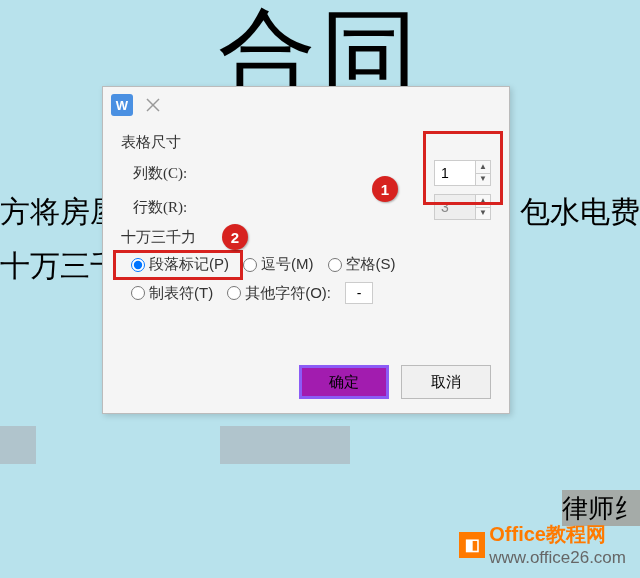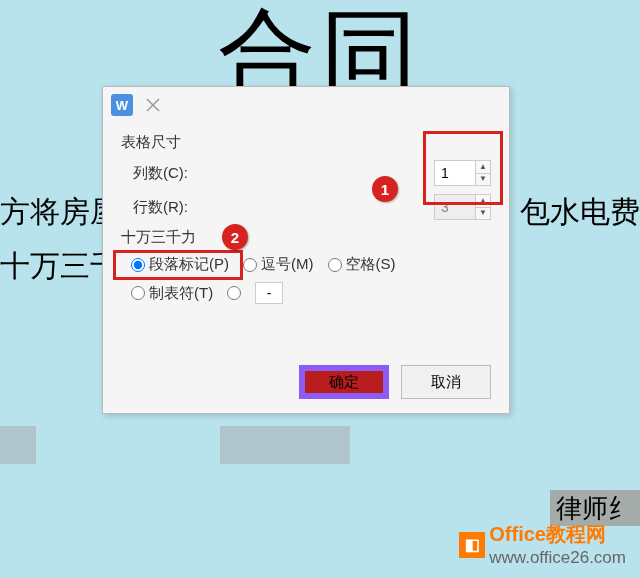--- a/index.html
+++ b/index.html
@@ -58,21 +58,21 @@
       top: 426px;
       left: 220px;
       width: 130px;
       height: 38px;
       background: #b0c4cc;
     }
     .gray-box3 {
       position: absolute;
       top: 490px;
       right: 0;
-      width: 90px;
+      width: 78px;
       height: 36px;
       background: #a5aba8;
       display:flex; align-items:center; justify-content:center;
       font-family: SimSun, serif;
       font-size: 26px;
     }
     .dialog {
       position: absolute;
       top: 86px;
       left: 102px;
@@ -118,20 +118,21 @@
       margin: 6px 0 8px 0;
     }
     .field-row {
       display: flex;
       align-items: center;
       margin: 6px 0 8px 0;
     }
     .field-label {
       width: 80px;
       padding-left: 12px;
+      font-family: Liberation Serif, serif;
     }
     .spinner-wrap {
       margin-left: auto;
       display: flex;
       align-items: center;
       border: 1px solid #ccc;
       background: #fff;
       height: 26px;
     }
     .spinner-wrap.disabled { background: #eee; }
@@ -208,22 +209,22 @@
       display: flex; gap: 12px;
     }
     .btn {
       width: 90px; height: 34px;
       border: 1px solid #bbb;
       background: #f0f0f0;
       font-size: 15px;
       display:flex;align-items:center;justify-content:center;
     }
     .btn.primary {
-      border: 6px solid #8b5cf6;
-      background: #b91c1c;
+      border: 3px solid #8b5cf6;
+      background: #a21caf;
     }
     .watermark {
       position: absolute;
       bottom: 10px; right: 14px;
       display: flex; align-items: center; gap: 4px;
       font-size: 20px; font-weight: bold;
       color: #ff7a00;
     }
     .watermark .sub { color: #666; font-size: 17px; font-weight: normal; text-align: center; }
     .wm-icon {
@@ -294,20 +295,21 @@
           <span>空格(S)</span>
         </label>
       </div>
       <div class="radio-row">
         <label class="radio-item">
           <input type="radio" name="sep" style="">
           <span>制表符(T)</span>
         </label>
         <label class="radio-item">
           <input type="radio" name="sep" style="">
+          <span>其他字符(O):</span>
         </label>
         <input class="small-input" value="-" style="">
       </div>
     </div>
   </div>
   <div class="button-row">
     <div class="btn primary">确定</div>
     <div class="btn">取消</div>
   </div>
 </div>

